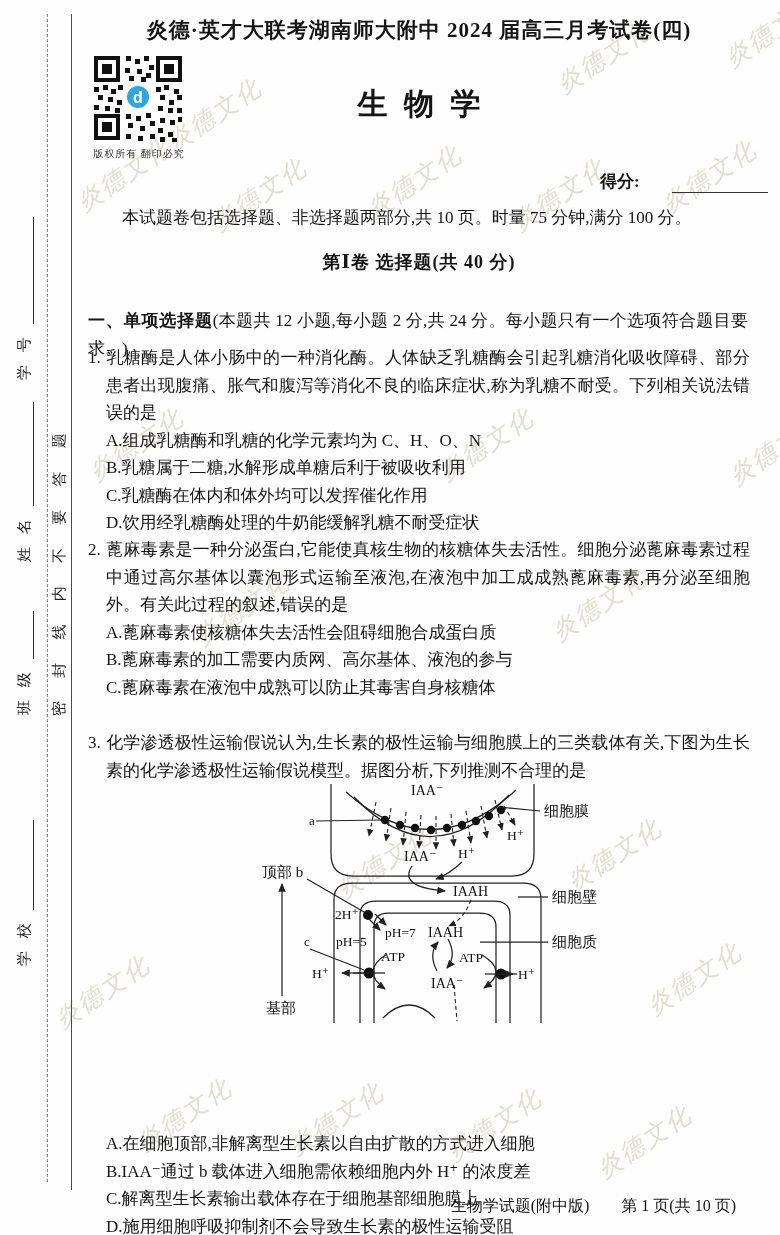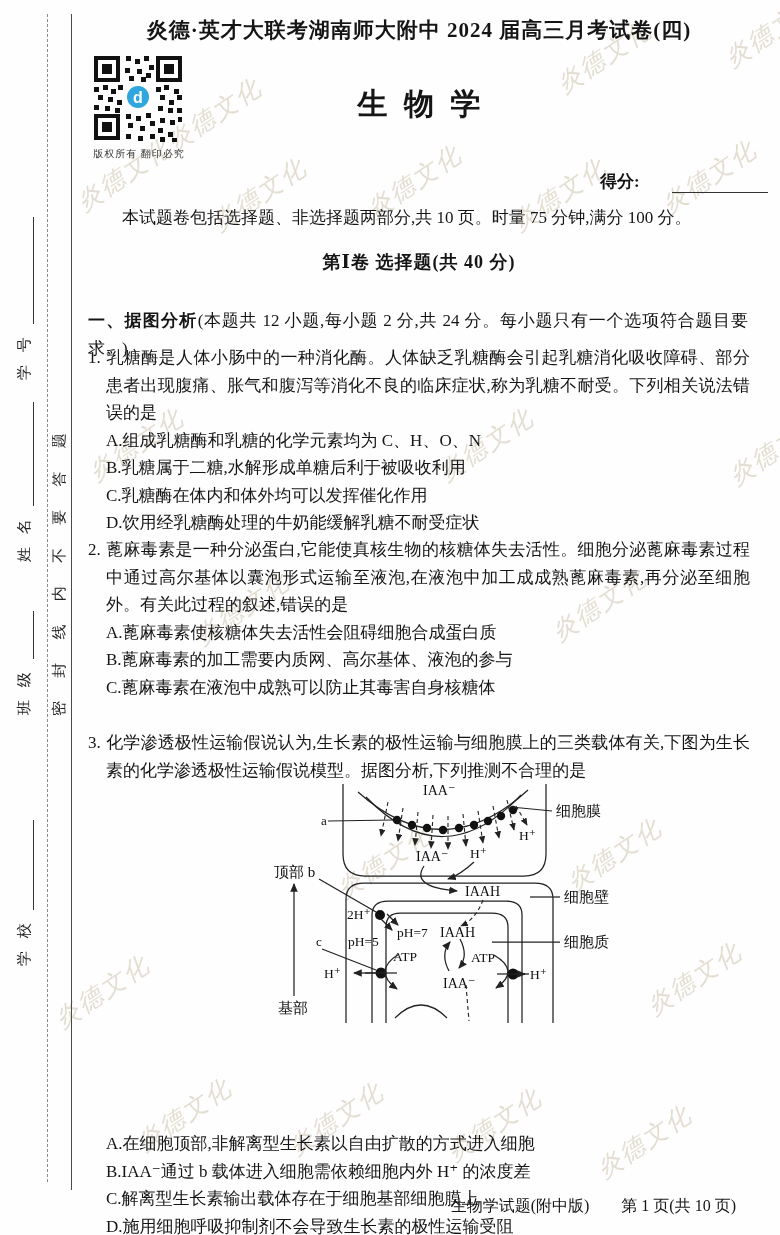--- a/index.html
+++ b/index.html
@@ -48,21 +48,21 @@
   .sect b{letter-spacing:.5px;}
   .q{position:absolute;left:88px;width:662px;font-size:17px;line-height:27.5px;}
   .q .stemline{text-align:justify;padding-left:18px;text-indent:-18px;margin:0;}
   .qnum{display:inline-block;width:18px;text-indent:0;}
   .opt{padding-left:18px;margin:0;}
   .note{position:absolute;top:1028px;left:88px;width:662px;font-size:17px;line-height:27.5px;text-align:justify;}
   .opts3{position:absolute;top:1083px;left:88px;width:662px;font-size:17px;line-height:27.5px;}
   .footer{position:absolute;top:1196px;left:88px;width:662px;text-align:right;font-size:16px;}
   .footer span{margin:0 14px;}
   
-  .diagram{position:absolute;left:264px;top:780px;width:400px;height:245px;}
+  .diagram{position:absolute;left:252px;top:780px;width:400px;height:245px;}
   .diagram svg{display:block;width:100%;height:100%;}
   .dg-line{stroke:#222;stroke-width:1.25;fill:none;}
   .dg-dash{stroke:#222;stroke-width:1.1;fill:none;stroke-dasharray:4 3;}
   .dg-txt{fill:#111;font-family:"Liberation Serif","DejaVu Serif",serif;}
 </style>
 </head>
 <body>
 
 <div class="page">
 
@@ -183,21 +183,21 @@
 
   <div class="subject">生物学</div>
 
   <div class="score">
     <span class="lab">得分:</span>
     <span class="sline"></span>
   </div>
 
   <div class="intro">本试题卷包括选择题、非选择题两部分,共 10 页。时量 75 分钟,满分 100 分。</div>
   <div class="part1">第Ⅰ卷  选择题(共 40 分)</div>
-  <p class="sect"><b>一、据图分析</b><span>(本题共 12 小题,每小题 2 分,共 24 分。每小题只有一个选项符合题目要求。)</span></p>
+  <p class="sect"><b>一、单项选择题</b><span>(本题共 12 小题,每小题 2 分,共 24 分。每小题只有一个选项符合题目要求。)</span></p>
 
   <div class="q" style="top:344px;">
     <p class="stemline"><span class="qnum">1.</span><span>乳糖酶是人体小肠中的一种消化酶。人体缺乏乳糖酶会引起乳糖消化吸收障碍、部分患者出现腹痛、胀气和腹泻等消化不良的临床症状,称为乳糖不耐受。下列相关说法错误的是</span></p>
     <div class="opt">A.组成乳糖酶和乳糖的化学元素均为 C、H、O、N</div>
     <div class="opt">B.乳糖属于二糖,水解形成单糖后利于被吸收利用</div>
     <div class="opt">C.乳糖酶在体内和体外均可以发挥催化作用</div>
     <div class="opt">D.饮用经乳糖酶处理的牛奶能缓解乳糖不耐受症状</div>
   </div>
 
   <div class="q" style="top:536px;">

